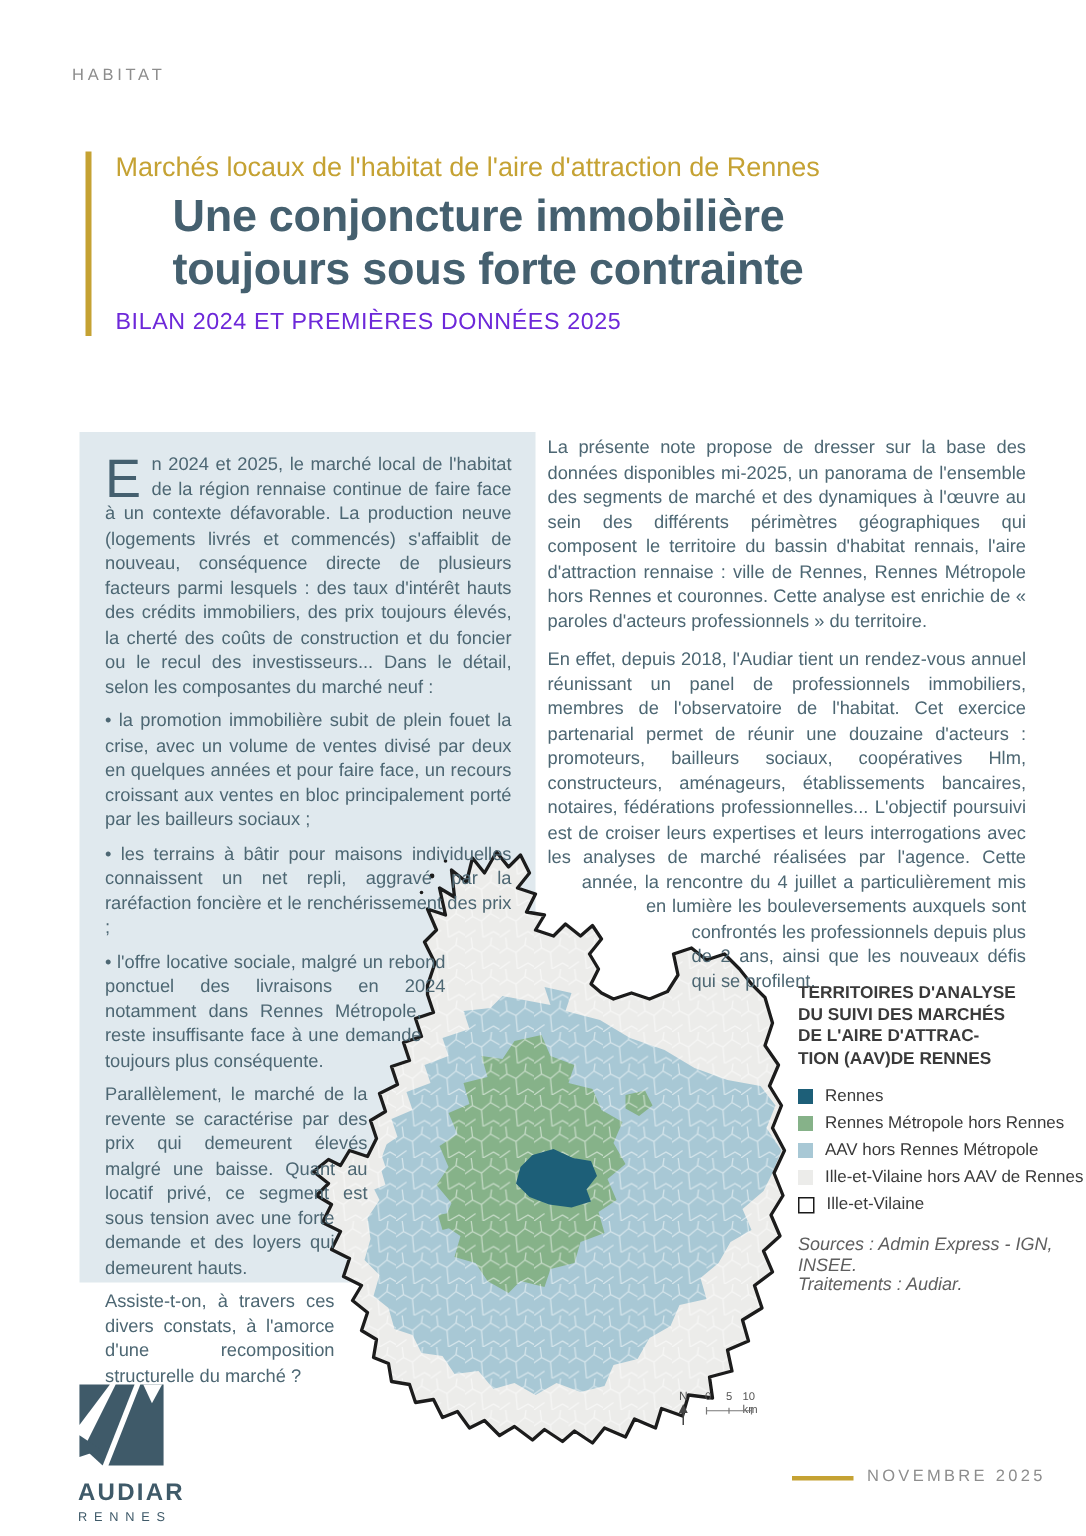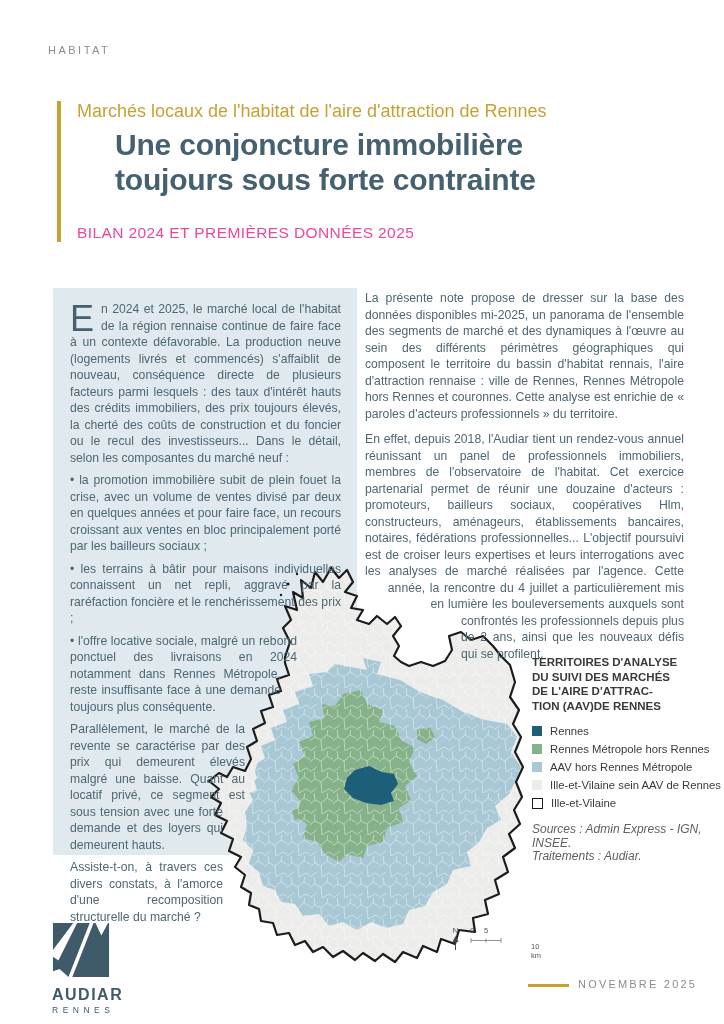--- a/index.html
+++ b/index.html
@@ -5,21 +5,21 @@
   html,body{margin:0;padding:0;background:#9c9c9c;}
   .page{position:relative;width:724px;height:1024px;background:#ffffff;overflow:hidden;
         font-family:Liberation Sans, sans-serif;}
 
   .kicker{position:absolute;left:48px;top:44px;font-size:11px;letter-spacing:2.5px;color:#8d8d8d;}
 
   .titleblock{position:absolute;left:57px;top:101px;border-left:4.5px solid #c5a233;padding-left:16px;width:640px;}
   .overline{font-size:18px;color:#c5a233;margin:0 0 5px 0;}
   .title{margin:0;font-size:30px;line-height:35px;font-weight:bold;color:#45606f;letter-spacing:-0.2px;}
   .title .tl{display:block;margin-left:38px;}
-  .subtitle{margin-top:27px;font-size:15.5px;letter-spacing:0.4px;color:#ec4899;}
+  .subtitle{margin-top:9px;font-size:15.5px;letter-spacing:0.4px;color:#6d28d9;}
 
   .intro-panel{position:absolute;left:53px;top:288px;width:304px;height:567px;background:#e0e9ee;
                padding:13px 16px 0 17px;box-sizing:border-box;}
   .p{margin:0 0 6px 0;font-size:12.2px;line-height:16.5px;color:#4d6773;text-align:justify;
      position:relative;z-index:2;}
   .dropcap{float:left;font-size:36px;line-height:30px;padding:3px 7px 0 0;color:#45606f;}
   .bullet::before{content:"•\00a0 ";}
   .sp{float:right;clear:right;position:relative;z-index:2;}
   .sp1{width:44px;height:48px;}
   .sp2{width:60px;height:52px;}
@@ -43,21 +43,21 @@
   .sw3{background:#ececea;}
   .sw4{background:#ffffff;border:1.4px solid #1a1a1a;width:9px;height:9px;}
   .ll{font-size:11.3px;color:#3a3a3a;}
   .sources{margin-top:14px;font-style:italic;font-size:12px;line-height:13.5px;color:#5f5f5f;}
 
   .mapctl{position:absolute;left:452px;top:926px;z-index:3;display:flex;gap:11px;align-items:flex-start;color:#555;}
   .north{display:flex;flex-direction:column;align-items:center;font-size:8px;line-height:9px;gap:1px;}
   .sbar{position:relative;width:42px;height:20px;font-size:7.5px;line-height:9px;}
   .sbar .t0{position:absolute;left:0;top:0;}
   .sbar .t5{position:absolute;left:14px;top:0;}
-  .sbar .t10{position:absolute;left:25px;top:16px;margin-left:36px;}
+  .sbar .t10{position:absolute;left:25px;top:0;}
   .sbar svg{position:absolute;left:0;top:11px;}
 
   .logo{position:absolute;left:52px;top:921px;width:110px;z-index:3;}
   .logo-name{font-weight:bold;font-size:16px;letter-spacing:1.5px;color:#3f5a69;margin-top:3px;}
   .logo-city{font-size:8.5px;letter-spacing:4.5px;color:#3f5a69;margin-top:1px;}
 
   .goldline{position:absolute;left:528px;top:984px;width:41px;height:3px;background:#c5a233;z-index:3;}
   .date{position:absolute;left:578px;top:978px;font-size:11px;letter-spacing:2.2px;color:#8d8d8d;z-index:3;}
 </style>
 </head>
@@ -143,21 +143,21 @@
       <div class="li">
         <span class="sw sw1"></span>
         <span class="ll">Rennes Métropole hors Rennes</span>
       </div>
       <div class="li">
         <span class="sw sw2"></span>
         <span class="ll">AAV hors Rennes Métropole</span>
       </div>
       <div class="li">
         <span class="sw sw3"></span>
-        <span class="ll">Ille-et-Vilaine sein AAV de Rennes</span>
+        <span class="ll">Ille-et-Vilaine hors AAV de Rennes</span>
       </div>
       <div class="li">
         <span class="sw sw4"></span>
         <span class="ll">Ille-et-Vilaine</span>
       </div>
     </div>
     <div class="sources">
       <div>Sources : Admin Express - IGN, INSEE.</div>
       <div>Traitements : Audiar.</div>
     </div>

